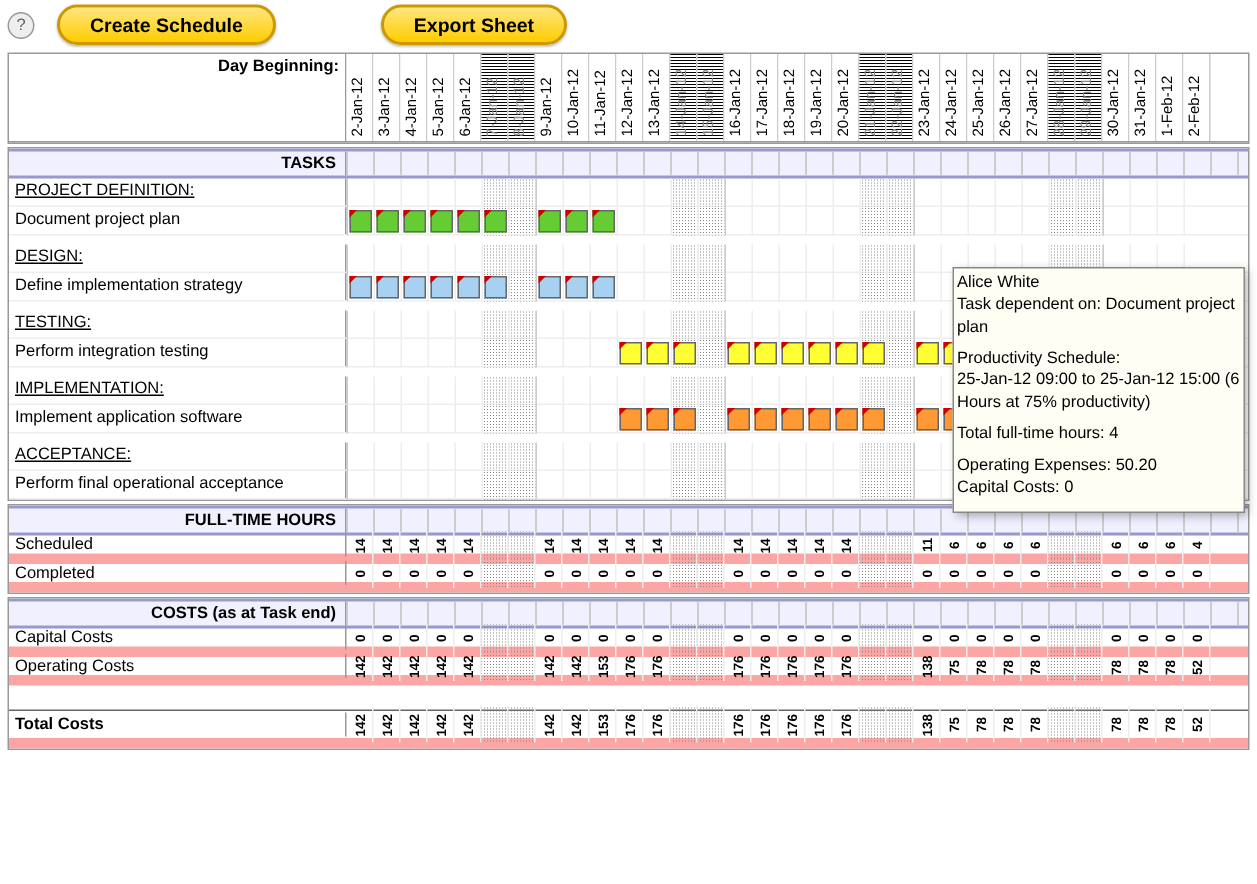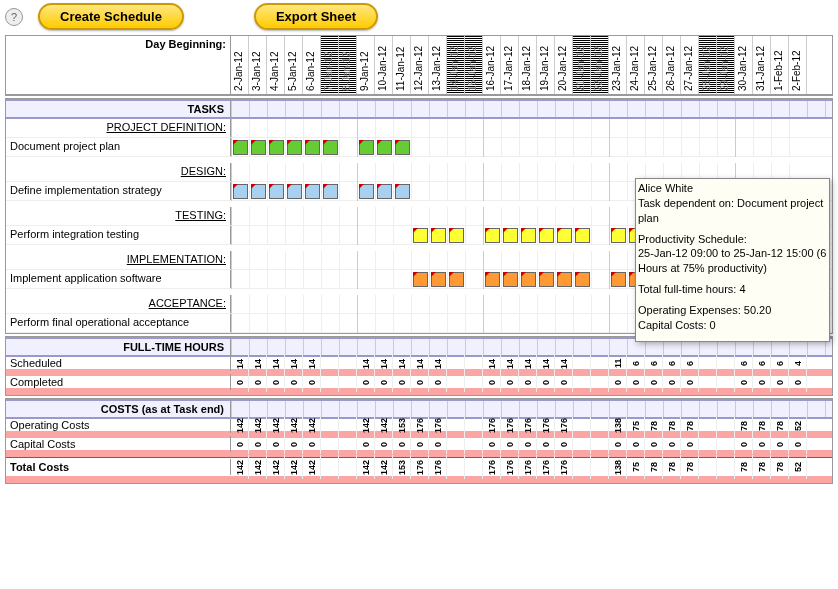--- a/index.html
+++ b/index.html
@@ -17,39 +17,39 @@
 .date-cells { display: flex; }
 .date-cell { width: 18px; flex-shrink: 0; border-left: 1px solid #ccc; writing-mode: vertical-rl; transform: rotate(180deg); font-size: 10px; padding: 3px 2px; text-align: left; height: 58px; background: #fff; }
 .date-cell.weekend { background-image: repeating-linear-gradient(0deg,#000 0,#000 1px,transparent 1px,transparent 2px); background-size: 2px 2px; color: #888; }
 
 .section-hdr { display: flex; border-top: 2px solid #9999cc; border-bottom: 2px solid #9999cc; background: #f0f0ff; }
 .section-hdr .sh-label { width: 225px; flex-shrink: 0; font-size: 11px; font-weight: bold; padding: 2px 6px; border-right: 1px solid #999; text-align: right; }
 .section-hdr .sh-fill { flex: 1; background-image: repeating-linear-gradient(90deg,#ccc 0,#ccc 1px,transparent 1px,transparent 18px); }
 
 .task-row { display: flex; border-bottom: 1px solid #eee; height: 19px; }
 .task-label { width: 225px; flex-shrink: 0; font-size: 11px; padding: 2px 4px; border-right: 1px solid #999; }
-.task-label.cat { text-decoration: underline; text-align: right; }
+.task-label.cat { text-decoration: underline; }
 .task-cells { display: flex; position: relative; }
 .cell { width: 18px; height: 19px; border-left: 1px solid #eee; flex-shrink: 0; position: relative; }
 .cell.weekend { background-image: radial-gradient(#888 0.5px, transparent 0.5px); background-size: 2px 2px; }
 .cell.wline { border-left: 1px solid #ccc; }
 .bar { position: absolute; top: 2px; bottom: 2px; left: 1px; right: 1px; border: 1px solid #666; }
 .bar::before { content: ""; position: absolute; top: -1px; left: -1px; width: 0; height: 0; border-left: 5px solid #c00; border-bottom: 5px solid transparent; }
 .c-green { background: #66cc33; }
 .c-blue { background: #a8d0f0; }
 .c-yellow { background: #ffff33; }
 .c-orange { background: #ff9933; }
 .c-red { background: #ff3333; }
 
 .data-row { display: flex; border-bottom: 7px solid #fca5a5; height: 19px; align-items: center; }
 .data-label { width: 225px; flex-shrink: 0; font-size: 11px; padding: 2px 4px; border-right: 1px solid #999; }
 .data-cells { display: flex; }
 .num-cell { width: 18px; height: 19px; flex-shrink: 0; border-left: 1px solid #eee; writing-mode: vertical-rl; transform: rotate(180deg); font-size: 9px; text-align: center; line-height: 18px; font-weight: bold; }
 .num-cell.weekend { background-image: radial-gradient(#888 0.5px, transparent 0.5px); background-size: 2px 2px; }
-.total-row { font-weight: bold; border-top: 1px solid #666; }
+.total-row { font-weight: bold; border-top: 1px solid #666; margin-top: 16px; }
 .total-row .num-cell { height: 24px; }
 .total-row { height: 26px; }
 
 .tooltip { position: absolute; top: 178px; left: 635px; width: 195px; background: #fffef5; border: 1px solid #888; box-shadow: 2px 2px 6px rgba(0,0,0,.3); padding: 2px; font-size: 11px; line-height: 1.35; z-index: 100; }
 .tooltip p { margin-bottom: 6px; }
 .gap { height: 6px; }
 </style>
 </head>
 <body>
 
@@ -665,20 +665,57 @@
     </div>
 </div>
 
 <div class="grid-wrap">
   <div class="section-hdr">
       <div class="sh-label">COSTS (as at Task end)</div>
       <div class="sh-fill"></div>
     </div>
   <div id="costs-body">
       <div class="data-row">
+        <div class="data-label">Capital Costs</div>
+        <div class="data-cells">
+          <div class="num-cell">0</div>
+          <div class="num-cell">0</div>
+          <div class="num-cell">0</div>
+          <div class="num-cell">0</div>
+          <div class="num-cell">0</div>
+          <div class="num-cell weekend"></div>
+          <div class="num-cell weekend"></div>
+          <div class="num-cell">0</div>
+          <div class="num-cell">0</div>
+          <div class="num-cell">0</div>
+          <div class="num-cell">0</div>
+          <div class="num-cell">0</div>
+          <div class="num-cell weekend"></div>
+          <div class="num-cell weekend"></div>
+          <div class="num-cell">0</div>
+          <div class="num-cell">0</div>
+          <div class="num-cell">0</div>
+          <div class="num-cell">0</div>
+          <div class="num-cell">0</div>
+          <div class="num-cell weekend"></div>
+          <div class="num-cell weekend"></div>
+          <div class="num-cell">0</div>
+          <div class="num-cell">0</div>
+          <div class="num-cell">0</div>
+          <div class="num-cell">0</div>
+          <div class="num-cell">0</div>
+          <div class="num-cell weekend"></div>
+          <div class="num-cell weekend"></div>
+          <div class="num-cell">0</div>
+          <div class="num-cell">0</div>
+          <div class="num-cell">0</div>
+          <div class="num-cell">0</div>
+        </div>
+      </div>
+      <div class="data-row">
         <div class="data-label">Operating Costs</div>
         <div class="data-cells">
           <div class="num-cell">142</div>
           <div class="num-cell">142</div>
           <div class="num-cell">142</div>
           <div class="num-cell">142</div>
           <div class="num-cell">142</div>
           <div class="num-cell weekend"></div>
           <div class="num-cell weekend"></div>
           <div class="num-cell">142</div>
@@ -699,57 +736,20 @@
           <div class="num-cell">75</div>
           <div class="num-cell">78</div>
           <div class="num-cell">78</div>
           <div class="num-cell">78</div>
           <div class="num-cell weekend"></div>
           <div class="num-cell weekend"></div>
           <div class="num-cell">78</div>
           <div class="num-cell">78</div>
           <div class="num-cell">78</div>
           <div class="num-cell">52</div>
-        </div>
-      </div>
-      <div class="data-row">
-        <div class="data-label">Capital Costs</div>
-        <div class="data-cells">
-          <div class="num-cell">0</div>
-          <div class="num-cell">0</div>
-          <div class="num-cell">0</div>
-          <div class="num-cell">0</div>
-          <div class="num-cell">0</div>
-          <div class="num-cell weekend"></div>
-          <div class="num-cell weekend"></div>
-          <div class="num-cell">0</div>
-          <div class="num-cell">0</div>
-          <div class="num-cell">0</div>
-          <div class="num-cell">0</div>
-          <div class="num-cell">0</div>
-          <div class="num-cell weekend"></div>
-          <div class="num-cell weekend"></div>
-          <div class="num-cell">0</div>
-          <div class="num-cell">0</div>
-          <div class="num-cell">0</div>
-          <div class="num-cell">0</div>
-          <div class="num-cell">0</div>
-          <div class="num-cell weekend"></div>
-          <div class="num-cell weekend"></div>
-          <div class="num-cell">0</div>
-          <div class="num-cell">0</div>
-          <div class="num-cell">0</div>
-          <div class="num-cell">0</div>
-          <div class="num-cell">0</div>
-          <div class="num-cell weekend"></div>
-          <div class="num-cell weekend"></div>
-          <div class="num-cell">0</div>
-          <div class="num-cell">0</div>
-          <div class="num-cell">0</div>
-          <div class="num-cell">0</div>
         </div>
       </div>
     </div>
   <div class="data-row total-row">
     <div class="data-label" style="font-weight:bold">Total Costs</div>
     <div class="data-cells" id="total-cells">
         <div class="num-cell">142</div>
         <div class="num-cell">142</div>
         <div class="num-cell">142</div>
         <div class="num-cell">142</div>

